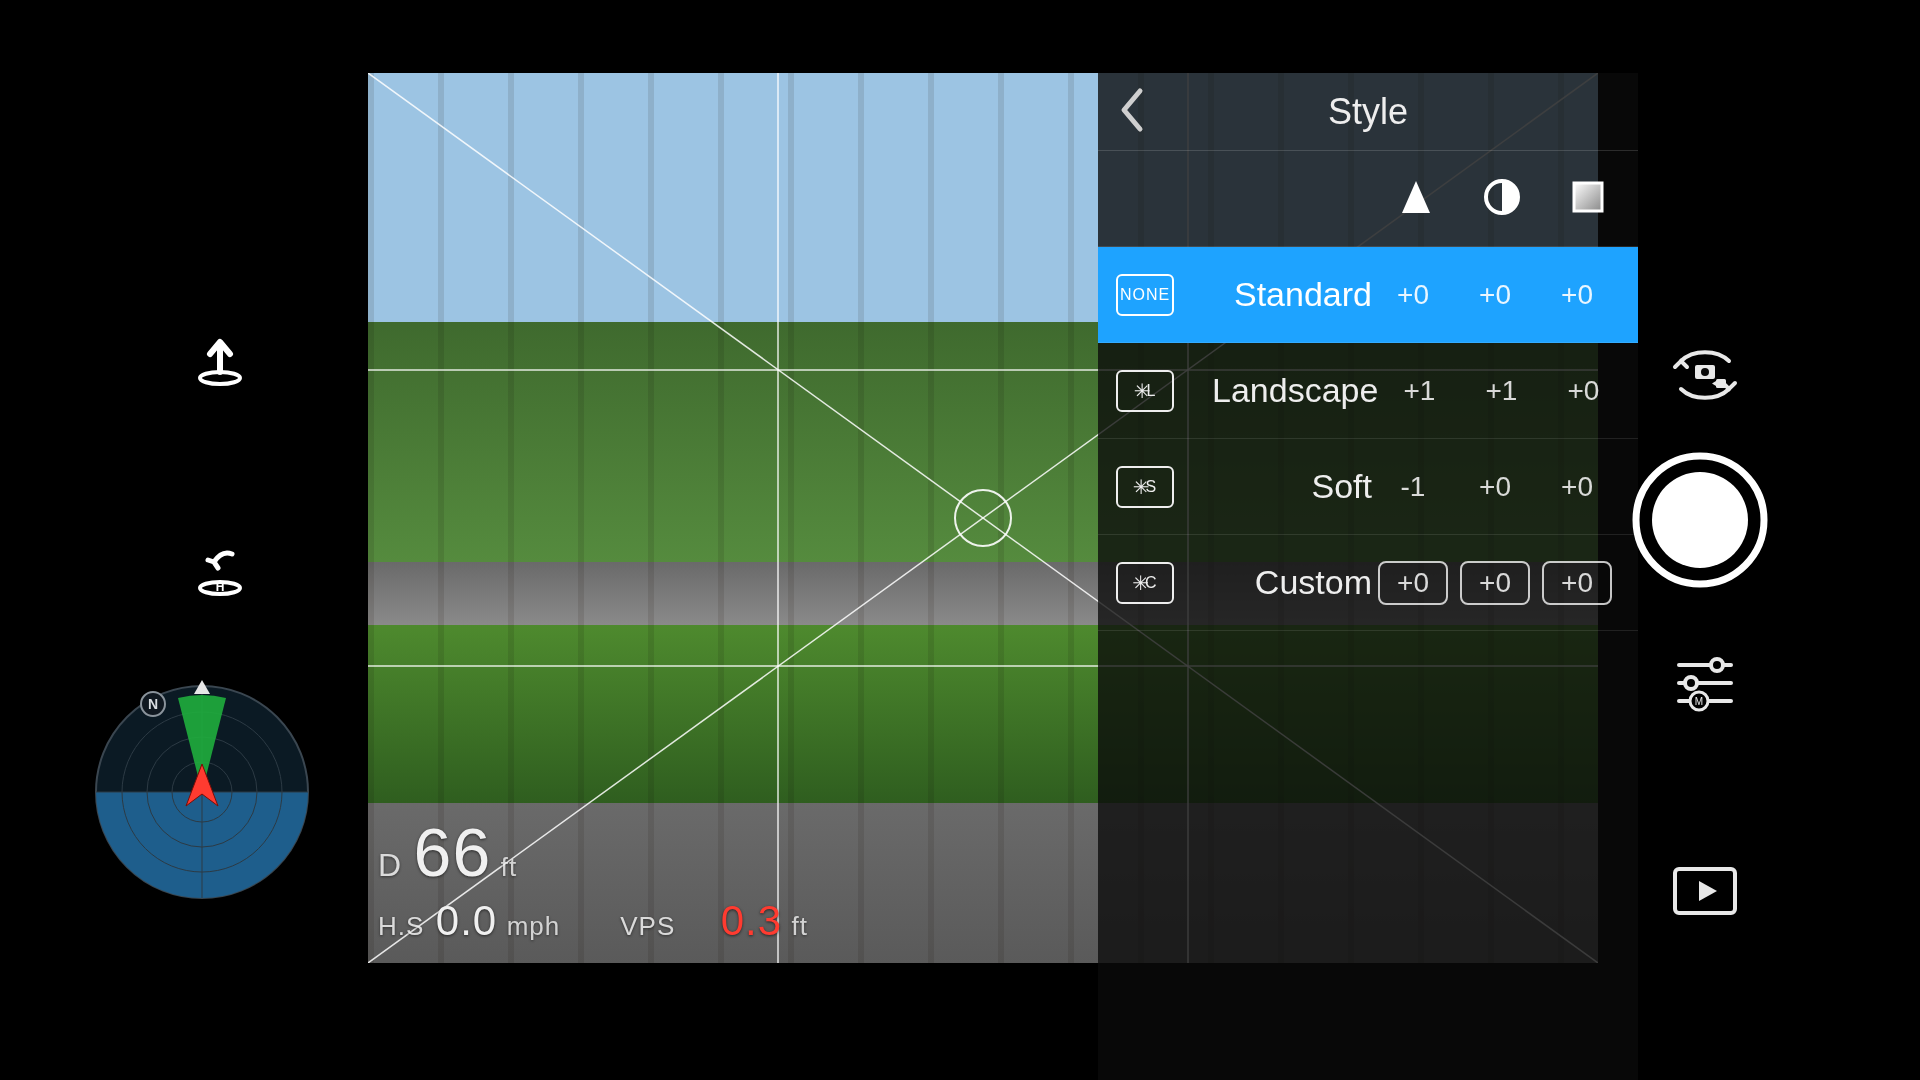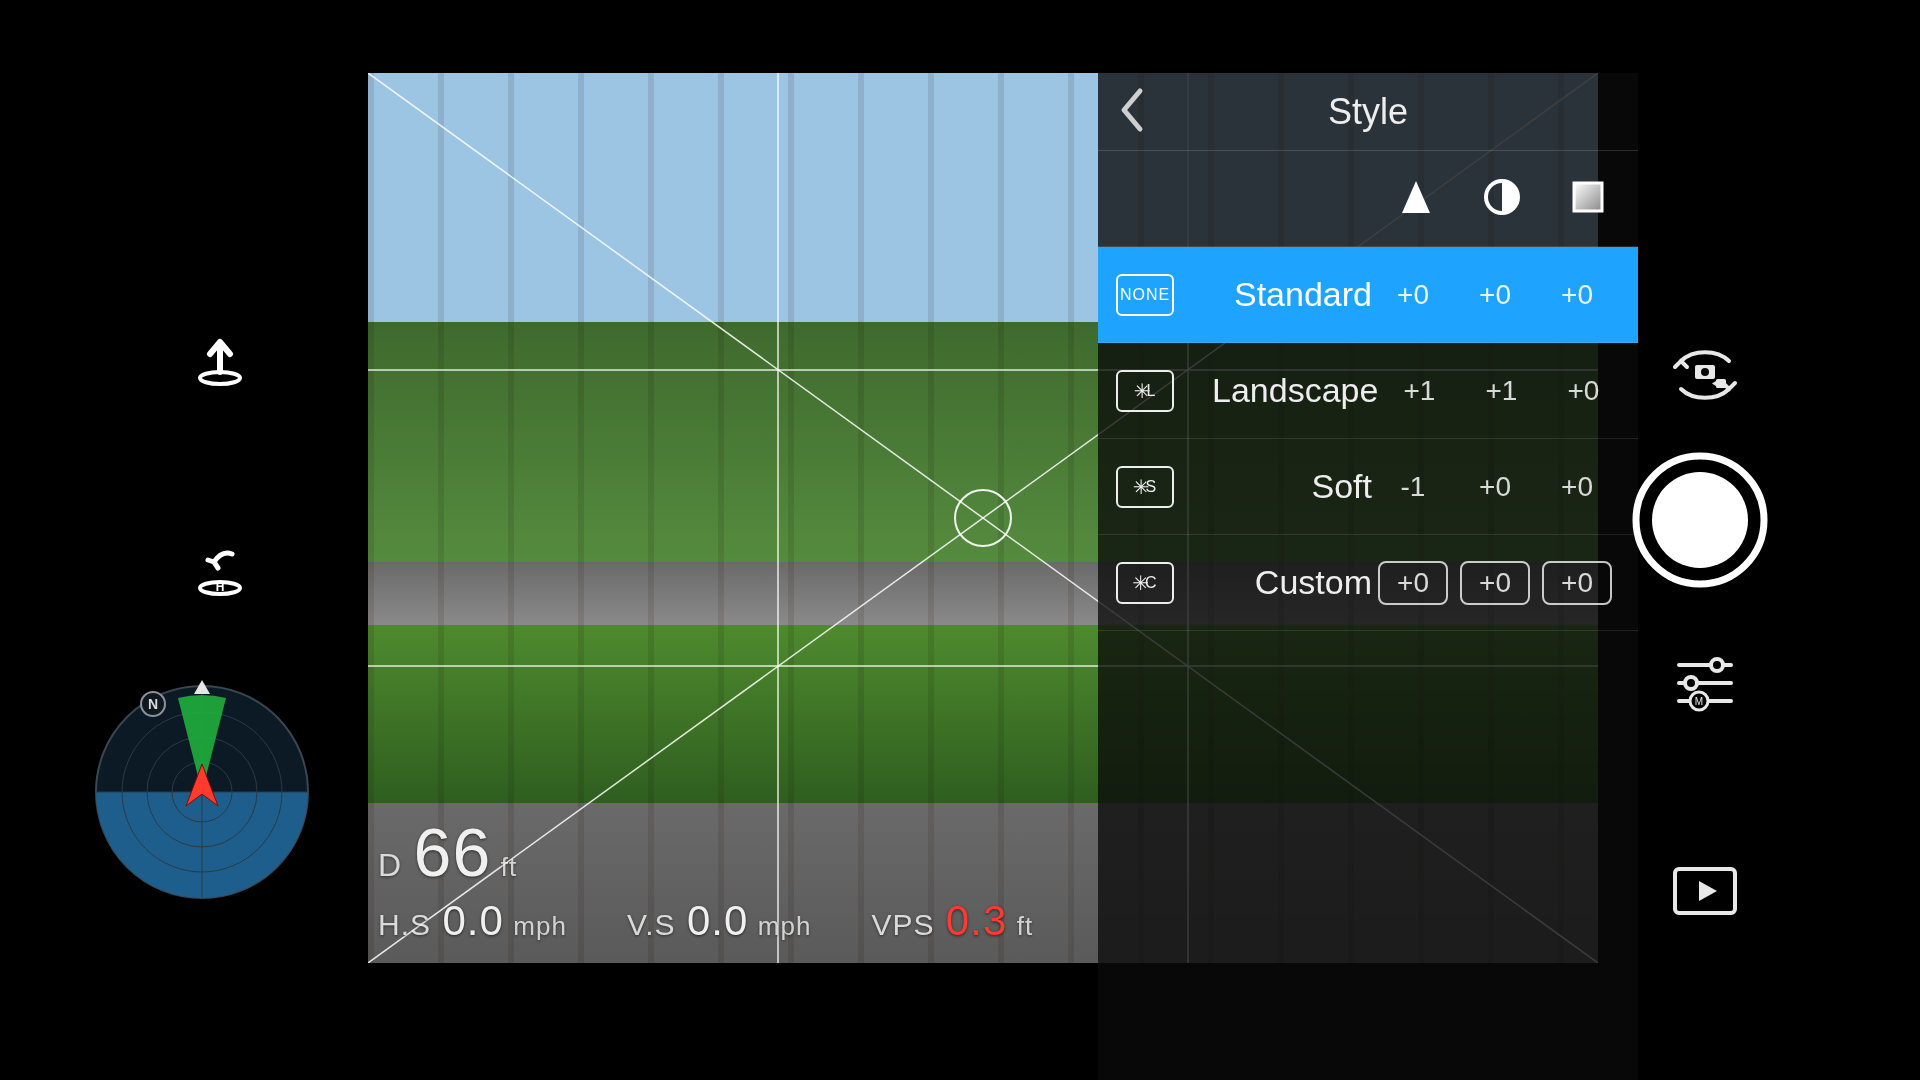--- a/index.html
+++ b/index.html
@@ -33,23 +33,23 @@
   
   .telemetry {
     position: absolute; left: 10px; bottom: 18px; color: #f0f0f0;
     font-weight: 300; letter-spacing: 1px; text-shadow: 0 1px 3px rgba(0,0,0,.6);
   }
   .tel-row { display:flex; align-items:center; gap: 60px; margin-top: 6px; }
   .tel-label { font-size: 32px; opacity:.85; margin-right: 6px; }
   .tel-val   { font-size: 60px; font-weight: 300; }
   .tel-val.big { font-size: 68px; }
   .tel-unit  { font-size: 26px; opacity:.8; margin-left: 4px; }
-  .tel-sub .tel-label { font-size: 30px; }
+  .tel-sub .tel-label { font-size: 26px; }
   .tel-sub .tel-val   { font-size: 42px; }
-  .vps-val { color:#ff3b30; }
+  .vps-val { color:#ff3b30;margin-left:34px; }
 
   
   .left-col { position:absolute; left: 150px; top: 0; bottom:0; width: 140px; z-index:5; }
   .lbtn { position:absolute; width:80px; height:80px; left:30px; display:flex; align-items:center; justify-content:center; cursor:pointer; }
 
   
   .radar-wrap { position:absolute; left: 90px; top: 680px; width: 224px; height: 224px; z-index:6; }
   .radar-wrap svg { width:100%; height:100%; }
 
   
@@ -114,25 +114,20 @@
       <div class="tel-row">
         <span>
           <span class="tel-label">D</span>
           <span class="tel-val big">66</span>
           <span class="tel-unit">ft</span>
         </span>
       </div>
       <div class="tel-row tel-sub">
         <span>
           <span class="tel-label">H.S</span>
-          <span class="tel-val">0.0</span>
-          <span class="tel-unit">mph</span>
-        </span>
-        <span>
-          <span class="tel-label">V.S</span>
           <span class="tel-val">0.0</span>
           <span class="tel-unit">mph</span>
         </span>
         <span>
           <span class="tel-label">VPS</span>
           <span class="tel-val vps-val">0.3</span>
           <span class="tel-unit">ft</span>
         </span>
       </div>
     </div>

